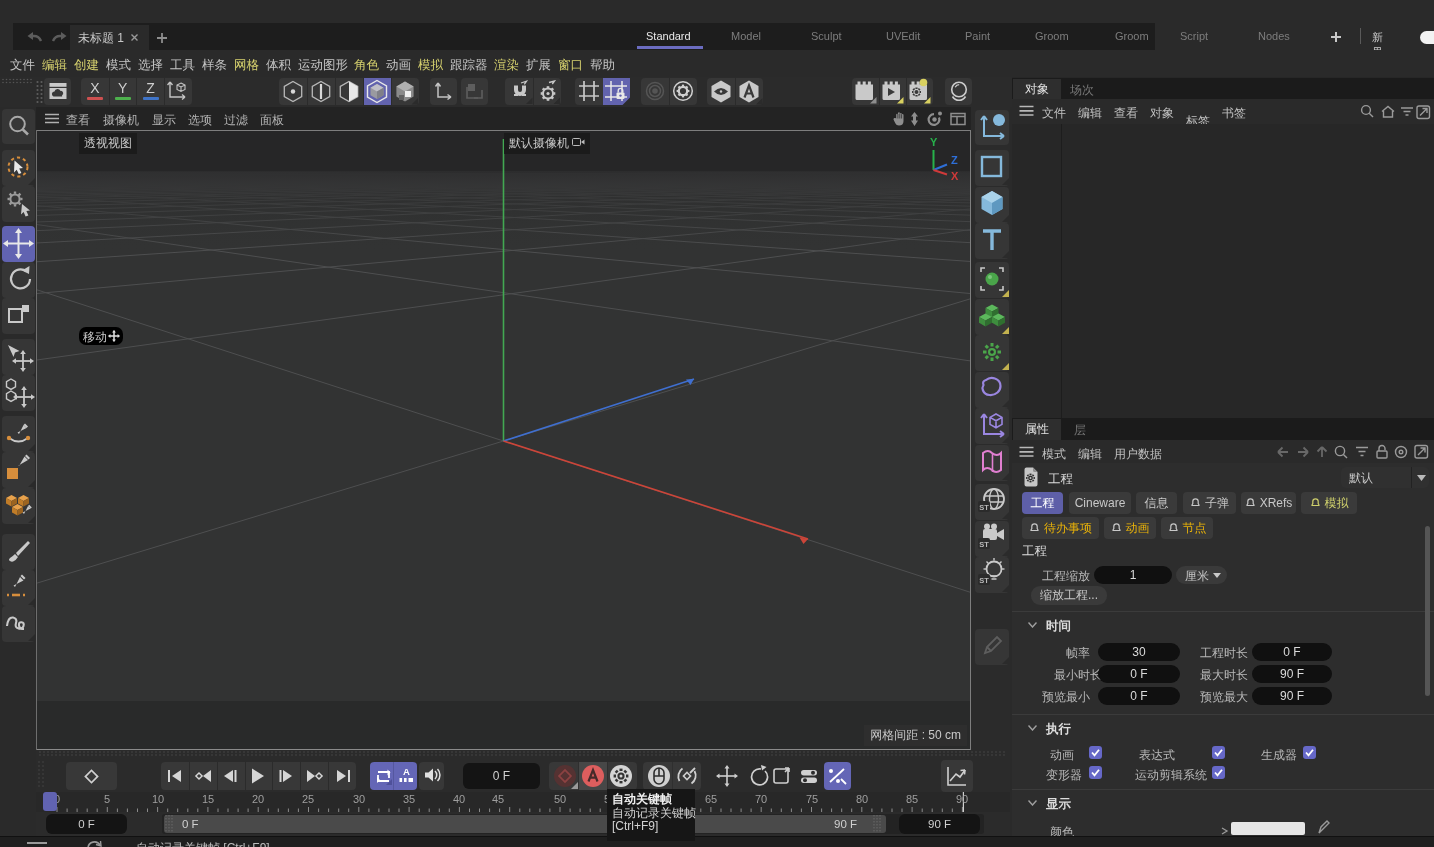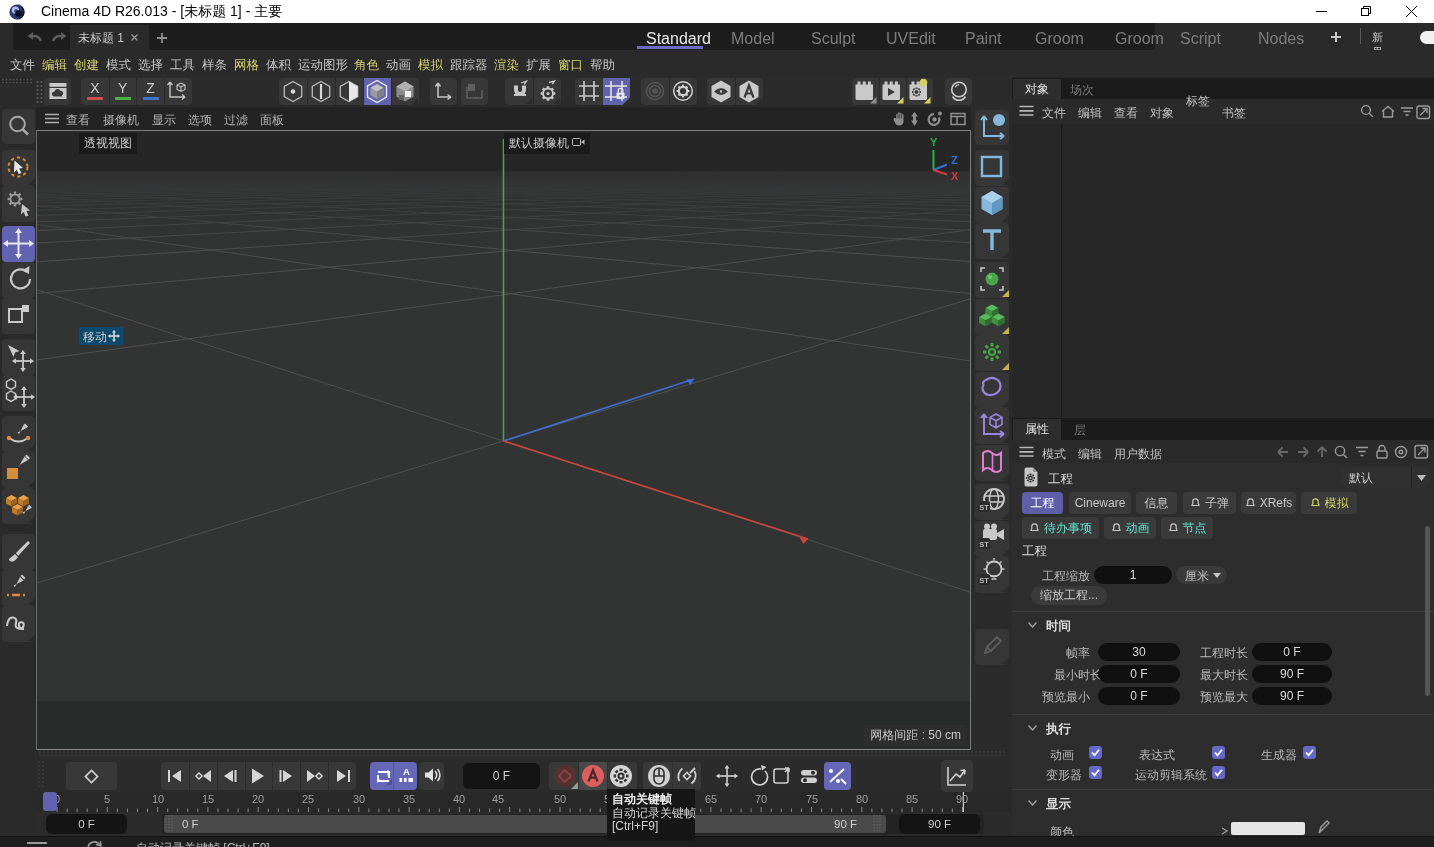--- a/index.html
+++ b/index.html
@@ -5,21 +5,21 @@
   font-family:"Liberation Sans", sans-serif; }
 .abs { position:absolute; }
 #page { position:relative; width:1434px; height:847px; }
 
 #title { left:0; top:0; width:1434px; height:23px; background:#ffffff; color:#000; }
 #title .t { position:absolute; left:41px; top:3px; font-size:14px; }
 .winbtn { position:absolute; top:0; width:45px; height:23px; }
 
 #tabrow { left:13px; top:23px; width:1142px; height:27px; background:#1d1d1d; }
 #doctab { position:absolute; left:57px; top:2px; width:79px; height:25px; background:#2a2a2a; color:#c8c8c8; font-size:12px; }
-.laytab { position:absolute; top:7px; font-size:16px; color:#7d7d7d; }
+.laytab { position:absolute; top:7px; font-size:11px; color:#7d7d7d; }
 
 #menurow { left:0; top:50px; width:1434px; height:27px; background:#2a2a2a; }
 .m { position:absolute; top:7px; font-size:12.5px; color:#c6c6c6; letter-spacing:0px;}
 .my { color:#d6d16e; }
 
 #toolbar { left:0; top:77px; width:1434px; height:30px; background:#2b2b2b; }
 .tbg { position:absolute; top:1px; height:27px; background:#373737; border-radius:4px; }
 .vdiv { position:absolute; top:1px; width:1px; height:27px; background:#2b2b2b; }
 
 #leftbar { left:0; top:107px; width:36px; height:729px; background:#2a2a2a; }
@@ -35,56 +35,36 @@
 
 #rpanel { left:1012px; top:77px; width:422px; height:759px; background:#272727; }
 .ptabbar { position:absolute; left:0; width:422px; height:22px; background:#1b1b1b; }
 .ptab { position:absolute; left:1px; top:1px; width:48px; height:21px; background:#2e2e2e; color:#e4e4e4; font-size:12px; text-align:center; line-height:21px;}
 .ptab2 { position:absolute; color:#787878; font-size:12px; top:4px; }
 .pmenu { position:absolute; left:0; width:422px; height:25px; background:#2a2a2a; }
 .pm { position:absolute; top:6px; font-size:12px; color:#c0c0c0; }
 
 .field { position:absolute; background:#101010; border-radius:9px; color:#dadada; font-size:12px; text-align:center; height:18px; line-height:18px;}
 .lbl { position:absolute; color:#b8b8b8; font-size:12px; text-align:right; }
-.pill { position:absolute; height:22px; border-radius:4px; background:#3a3a3a; color:#5eead4; font-size:12px; text-align:center; }
+.pill { position:absolute; height:22px; border-radius:4px; background:#3a3a3a; color:#eab308; font-size:12px; text-align:center; }
 .cb { position:absolute; width:13px; height:13px; background:#6668c8; border-radius:3px; }
 .sep { position:absolute; left:0px; width:422px; height:1px; background:#3b3b3b; }
 .sect { position:absolute; color:#dcdcdc; font-size:12.5px; }
 
 #timeline { left:36px; top:750px; width:974px; height:86px; background:#2b2b2b; }
 .tlb { position:absolute; background:#383838; border-radius:4px; }
 .rlabel { position:absolute; top:0px; font-size:11px; color:#9f9f9f; }
 
 #status { left:0; top:836px; width:1434px; height:11px; background:#1f1f1f; border-top:1px solid #111; color:#bdbdbd; font-size:12px; }
 svg { display:block; }
 .icon { position:absolute; }
 </style></head>
 <body>
 <div id="page">
 
-<div class="abs" id="title">
- <svg class="icon" style="left:9px;top:4px" width="16" height="16" viewBox="0 0 16 16">
-   <circle cx="8" cy="8" r="7.6" fill="#283a74"></circle>
-   <path d="M8 0.4 a7.6 7.6 0 0 1 0 15.2 a9 9 0 0 0 2.5 -15" fill="#11173a"></path>
-   <circle cx="6.4" cy="6.2" r="3.6" fill="#b8c2dd"></circle>
-   <circle cx="7" cy="7" r="2.1" fill="#3c56a0"></circle>
-   <circle cx="9.6" cy="9.6" r="3.4" fill="#0a0f24"></circle>
- </svg>
- <span class="t">Cinema 4D R26.013 - [未标题 1] - 主要</span>
- <svg class="winbtn" style="right:90px" viewBox="0 0 45 23">
-        <line x1="17" y1="11.5" x2="28" y2="11.5" stroke="#000" stroke-width="1"></line>
-      </svg>
- <svg class="winbtn" style="right:45px" viewBox="0 0 45 23">
-        <rect x="17.5" y="8.5" width="7" height="7" fill="none" stroke="#000" stroke-width="1"></rect>
-        <path d="M19.5 8.5 V6.5 H26.5 V13.5 H24.5" fill="none" stroke="#000" stroke-width="1"></path>
-      </svg>
- <svg class="winbtn" style="right:0px" viewBox="0 0 45 23">
-        <path d="M17 6 L28 17 M28 6 L17 17" stroke="#000" stroke-width="1"></path>
-      </svg>
-</div>
 
 <div class="abs" id="tabrow">
  <svg class="icon" style="left:12px;top:7px" width="44" height="14" viewBox="0 0 44 14">
   <path d="M16 11 Q14 6 9 6 L5 6" fill="none" stroke="#5c5c5c" stroke-width="2.4"></path>
         <path d="M8 2 L2.5 6 L8 10 z" fill="#5c5c5c"></path>
   <path d="M28 11 Q30 6 35 6 L39 6" fill="none" stroke="#5c5c5c" stroke-width="2.4"></path>
         <path d="M36 2 L41.5 6 L36 10 z" fill="#5c5c5c"></path>
  </svg>
  <div id="doctab">
         <span style="position:absolute;left:8px;top:5px">未标题 1</span>
@@ -733,21 +713,21 @@
   <line x1="467.5" y1="311" x2="772" y2="409" stroke="#cc4539" stroke-width="1.6"></line>
   <path d="M772 409 l-8.5 -1.5 l4 6.5 z" fill="#cc4539"></path>
  </svg>
  <div class="vplabel" style="left:3px;top:3px;padding:2px 5px;">透视视图</div>
  <div class="vplabel" style="left:428px;top:3px;padding:2px 5px;">默认摄像机 
    <svg width="13" height="10" viewBox="0 0 13 10" style="display:inline">
           <rect x="0.5" y="1.5" width="8" height="7" rx="1" fill="none" stroke="#bbb"></rect>
           <path d="M9 5 l3.5 -2.5 v5 z" fill="#bbb"></path>
         </svg>
  </div>
- <div class="vplabel" style="left:3px;top:197px;width:44px;height:18px;border-radius:1px;background:#0c4a6e;">
+ <div class="vplabel" style="left:3px;top:197px;width:44px;height:18px;border-radius:7px;background:#000000;">
   <span style="position:absolute;left:4px;top:2px;font-size:12px">移动</span>
   <svg width="12" height="12" viewBox="0 0 14 14" style="position:absolute;left:29px;top:3px">
           <path d="M7 1 V13 M1 7 H13" stroke="#ddd" stroke-width="1.8"></path>
           <path d="M7 0 l2.2 2.8 h-4.4 z M7 14 l2.2 -2.8 h-4.4 z M0 7 l2.8 -2.2 v4.4 z M14 7 l-2.8 -2.2 v4.4 z" fill="#ddd"></path>
         </svg>
  </div>
  <div class="vplabel" style="right:4px;bottom:4px;padding:2px 6px;background:#2e2e2e;">网格间距 : 50 cm</div>
 
  <svg class="icon" style="left:880px;top:2px" width="50" height="52" viewBox="0 0 50 52">
    <text x="14" y="14" fill="#27b24b" font-size="11" font-weight="bold" font-family="Liberation Sans">Y</text>
@@ -890,21 +870,21 @@
 <div class="ptab" style="top:2px">对象</div>
 <span class="ptab2" style="left:58px;top:5px">场次</span>
 <div class="pmenu" style="top:22px"></div>
 <svg class="icon" style="left:7px;top:28px" width="15" height="12" viewBox="0 0 15 12">
         <path d="M0.5 1.5 H14.5 M0.5 5.8 H14.5 M0.5 10 H14.5" stroke="#b8b8b8" stroke-width="1.7"></path>
       </svg>
 <span class="pm" style="left:30px;top:28px">文件</span>
 <span class="pm" style="left:66px;top:28px">编辑</span>
 <span class="pm" style="left:102px;top:28px">查看</span>
 <span class="pm" style="left:138px;top:28px">对象</span>
-<span class="pm" style="left:174px;top:16px">标签</span>
+<span class="pm" style="left:174px;top:36px">标签</span>
 <span class="pm" style="left:210px;top:28px">书签</span>
 <svg class="icon" style="left:348px;top:26px" width="74" height="17" viewBox="0 0 74 17">
 <g stroke="#9a9a9a" fill="none" stroke-width="1.4">
 <circle cx="6" cy="7" r="4.4"></circle>
           <line x1="9.2" y1="10.3" x2="13" y2="14"></line>
 <path d="M22 8.5 l6 -5 l6 5 M23.5 8 v6 h9 v-6"></path>
 <path d="M41 5 h12 M43.5 8.5 h7 M45.5 12 h3"></path>
 <rect x="57" y="3" width="12.5" height="12.5" rx="2"></rect>
           <path d="M60 12.5 L66.5 6 M62.5 5.5 h4.5 v4.5"></path>
 </g>

